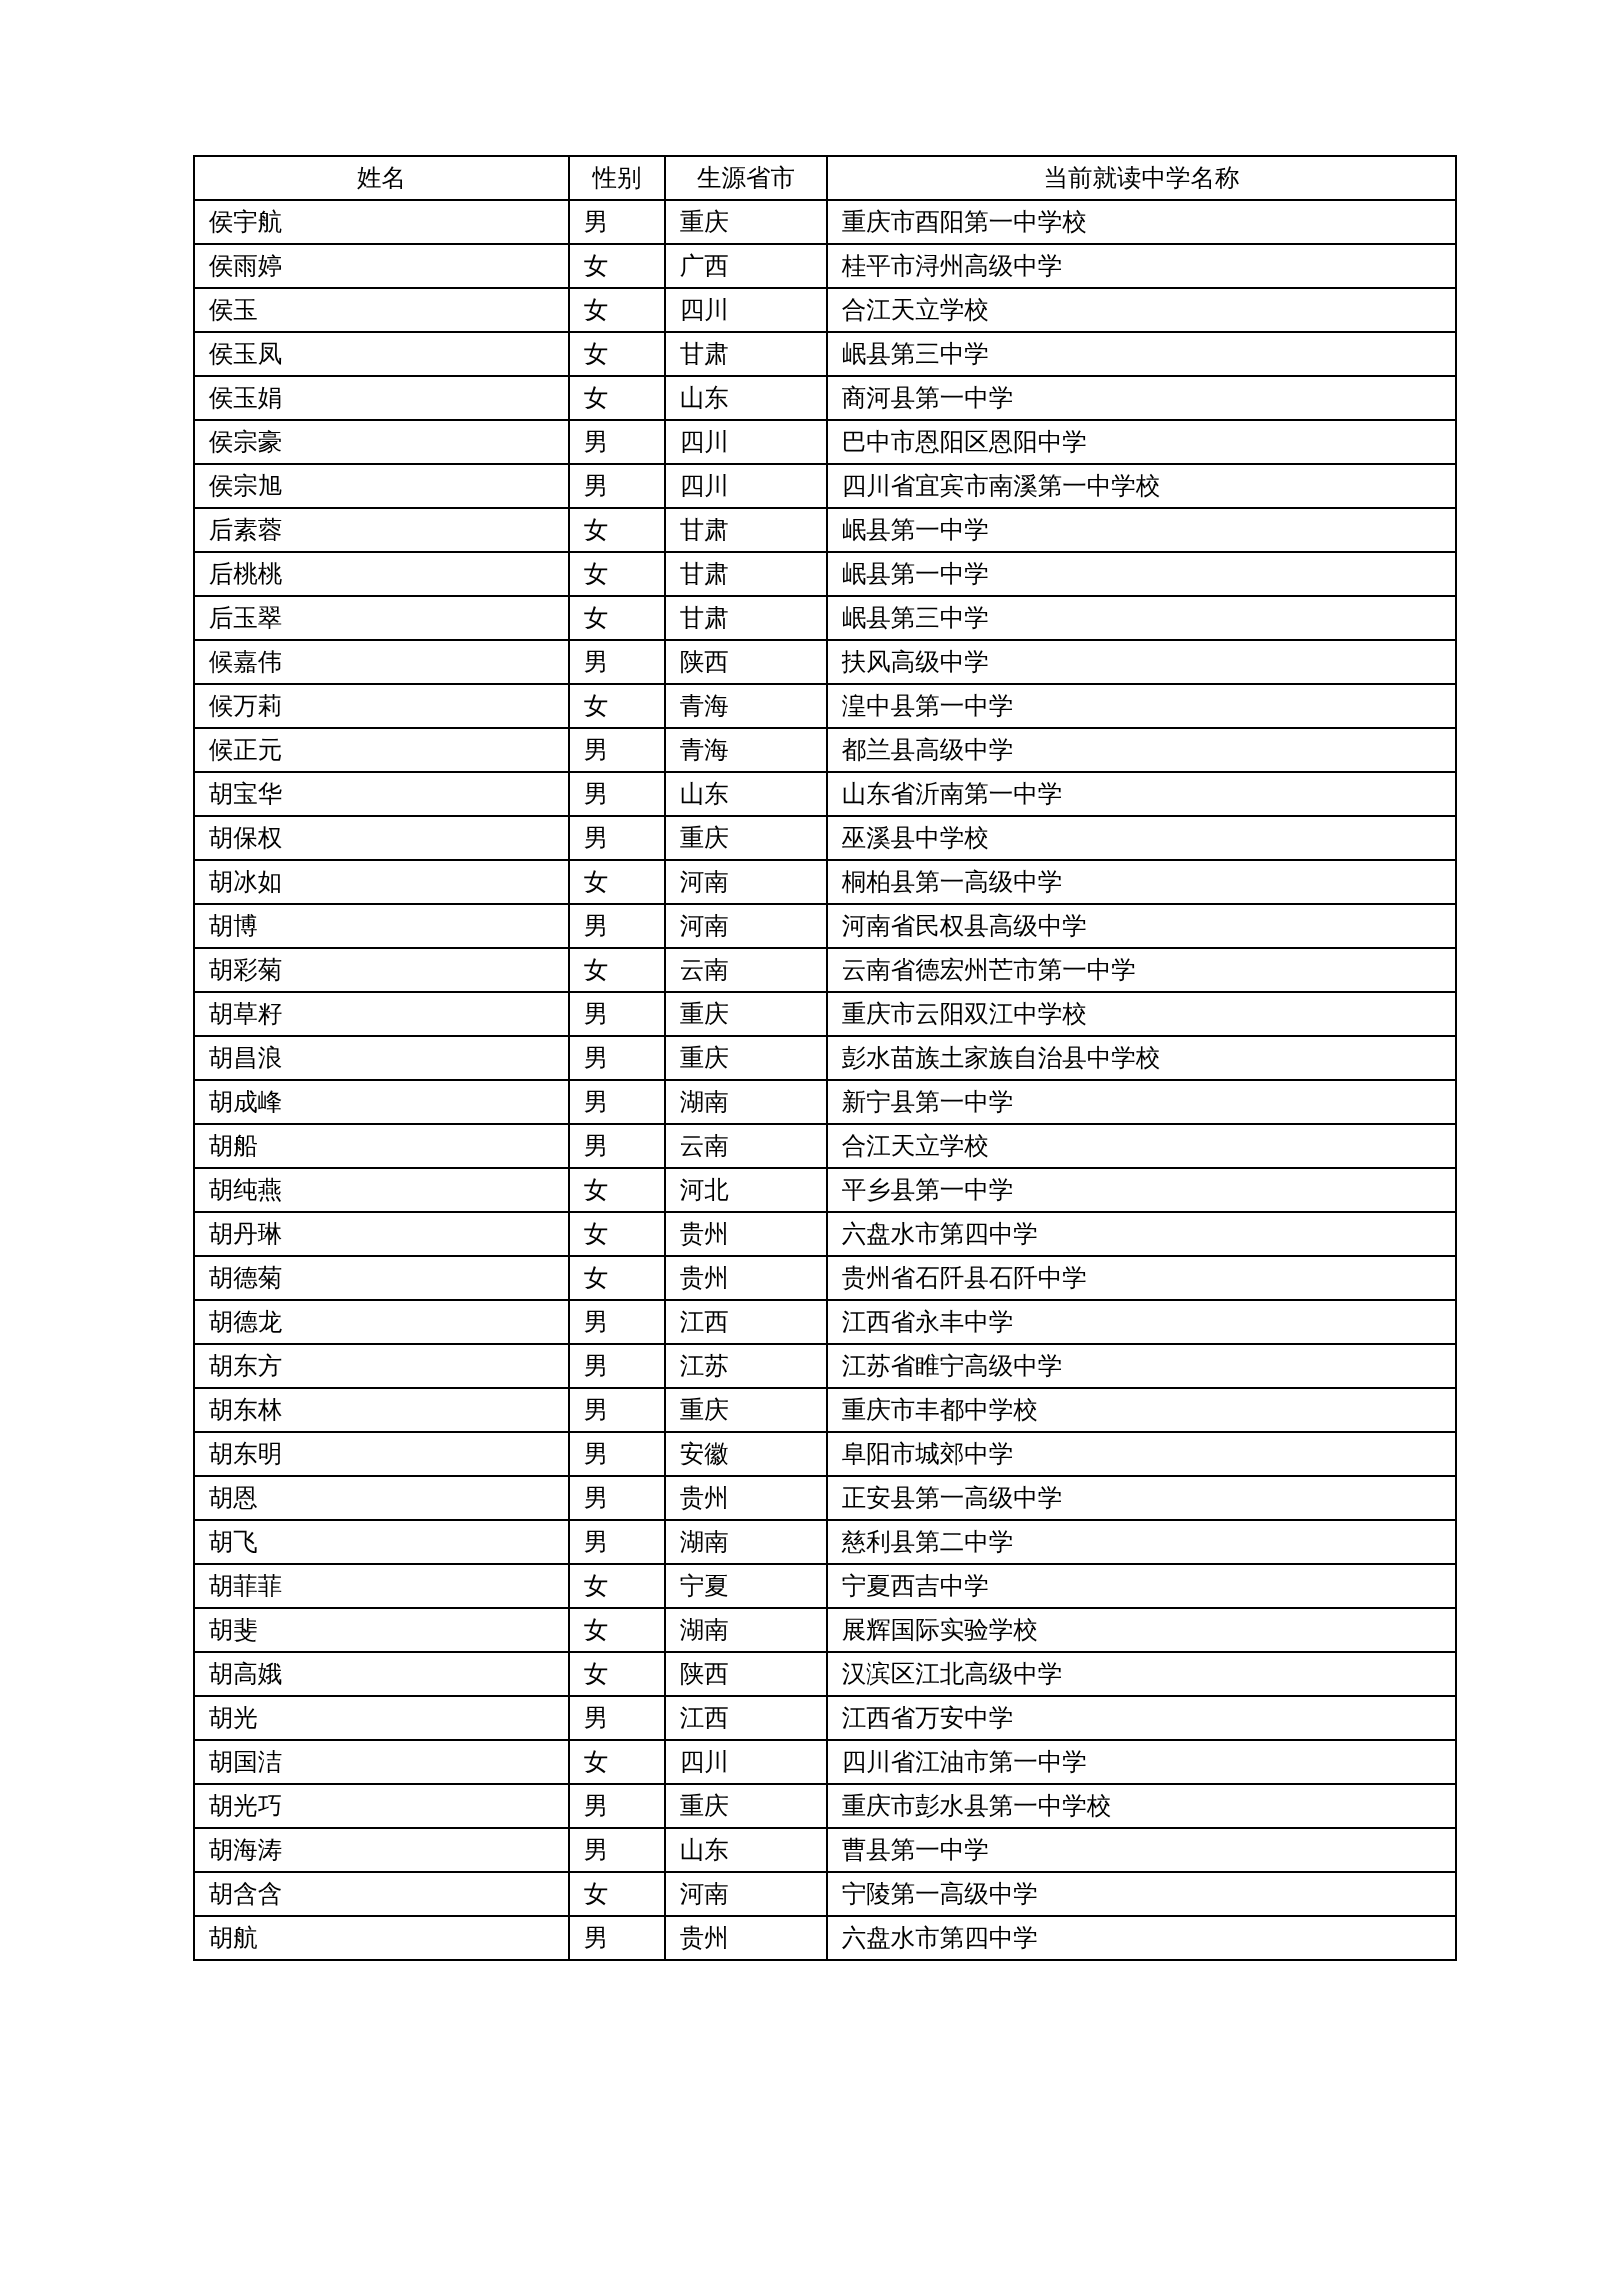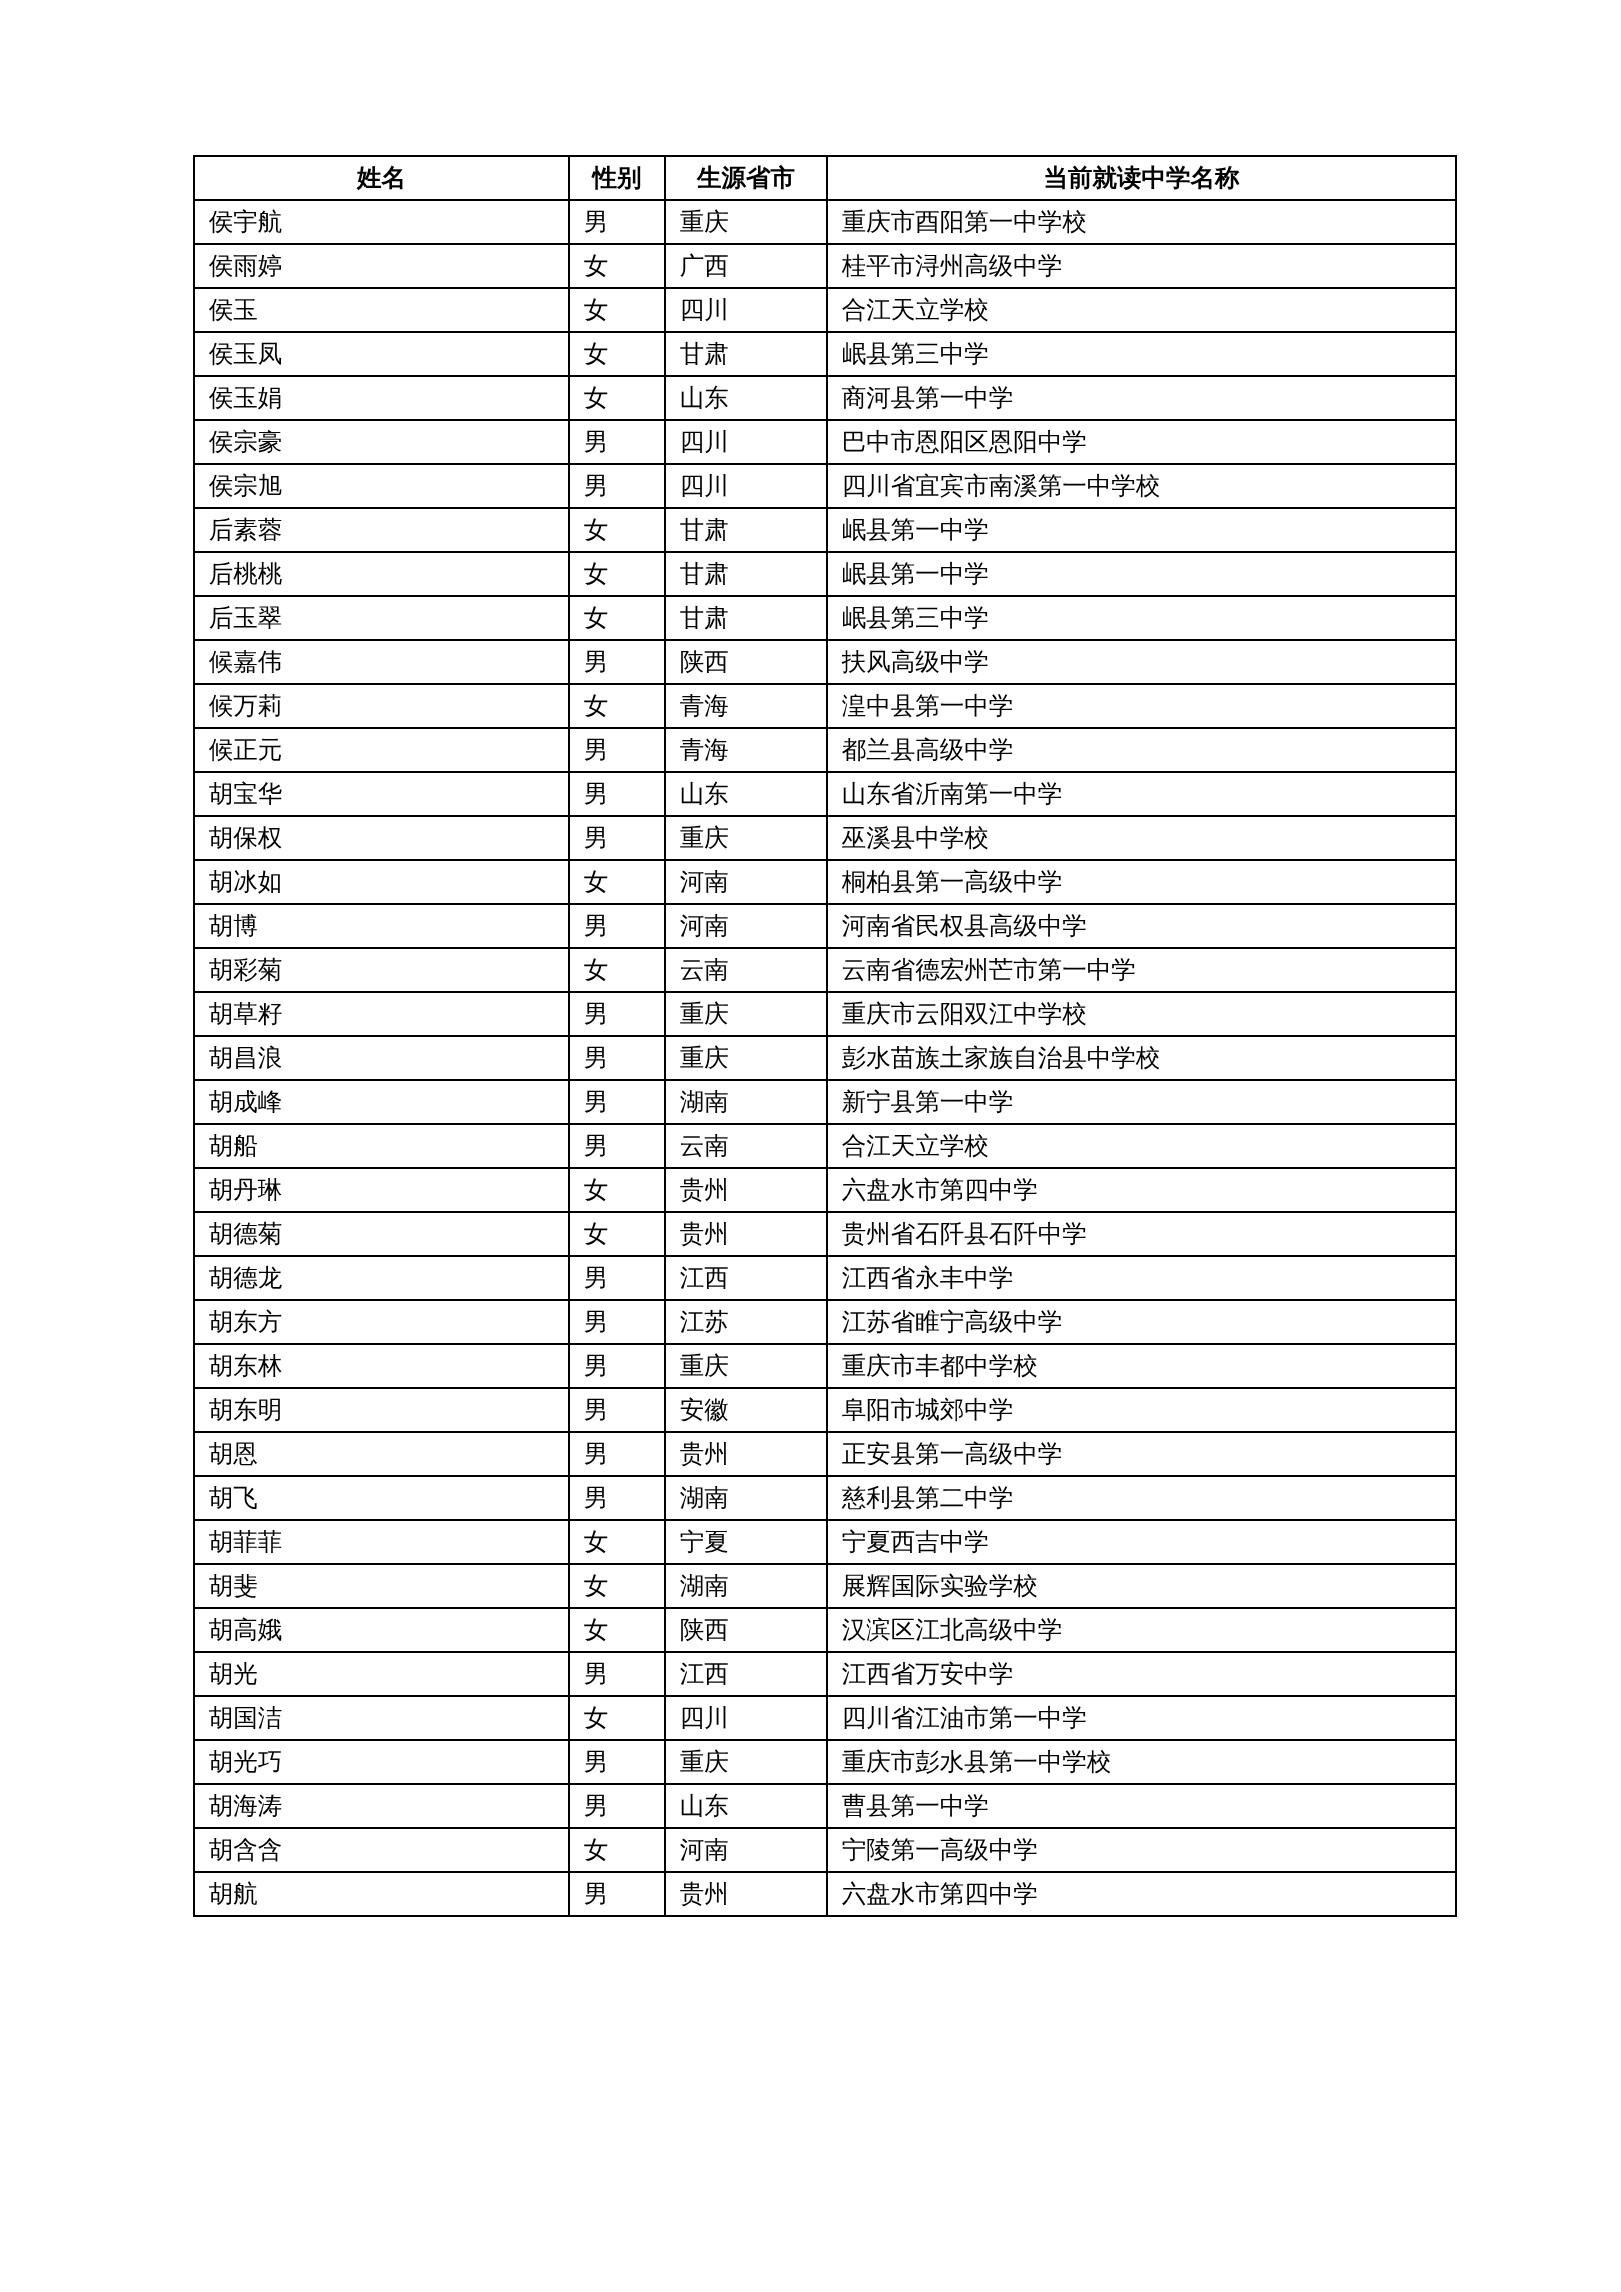--- a/index.html
+++ b/index.html
@@ -7,21 +7,21 @@
          font-family: "DejaVu Sans", "Liberation Sans", sans-serif; color: #000; }
   table.roster {
     position: absolute; left: 193px; top: 155px; width: 1262px;
     border-collapse: collapse; table-layout: fixed;
   }
   table.roster th, table.roster td {
     border: 2px solid #000; padding: 0 0 0 13.7px; text-align: left;
     font-size: 24.5px; font-weight: normal; white-space: nowrap; overflow: hidden;
     height: 40px; line-height: 40px;
   }
-  table.roster th { text-align: center; font-weight: bold; height: 40px; padding: 0; }
+  table.roster th { text-align: center; font-weight: normal; height: 40px; padding: 0; }
   table.roster tr { height: 44px; }
   col.c-name { width: 375px; }
   col.c-gender { width: 96px; }
   col.c-prov { width: 162px; }
   col.c-school { width: 629px; }
 </style>
 </head>
 <body>
 
 <table class="roster">
@@ -166,20 +166,26 @@
         <td>湖南</td>
         <td>新宁县第一中学</td>
       </tr>
       <tr>
         <td>胡船</td>
         <td>男</td>
         <td>云南</td>
         <td>合江天立学校</td>
       </tr>
       <tr>
+        <td>胡纯燕</td>
+        <td>女</td>
+        <td>河北</td>
+        <td>平乡县第一中学</td>
+      </tr>
+      <tr>
         <td>胡丹琳</td>
         <td>女</td>
         <td>贵州</td>
         <td>六盘水市第四中学</td>
       </tr>
       <tr>
         <td>胡德菊</td>
         <td>女</td>
         <td>贵州</td>
         <td>贵州省石阡县石阡中学</td>

